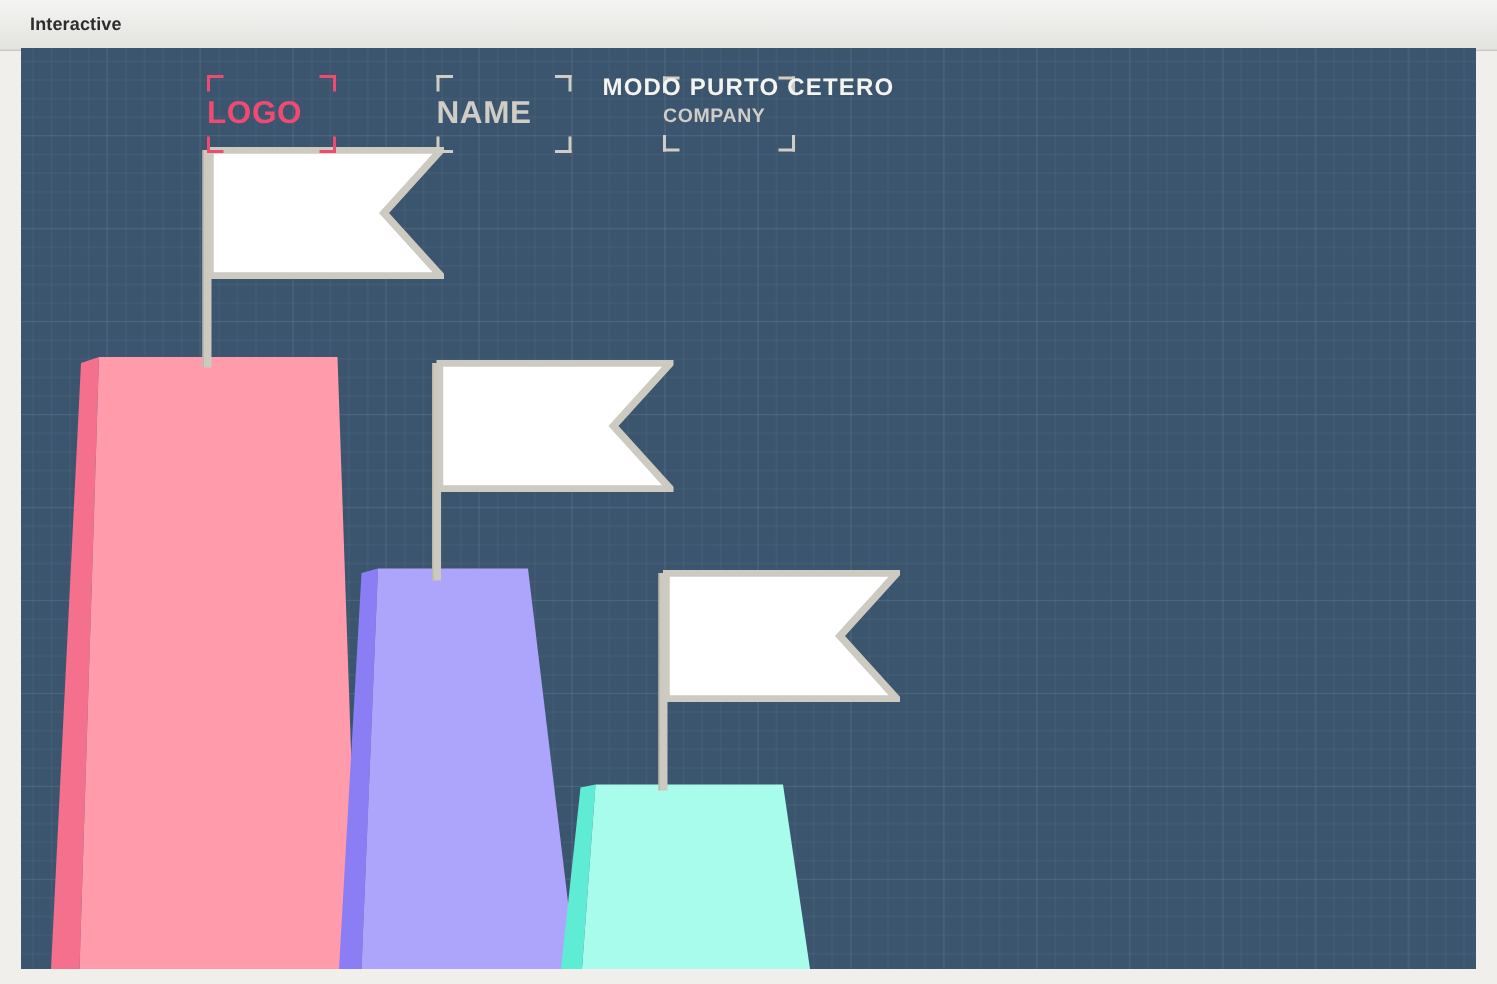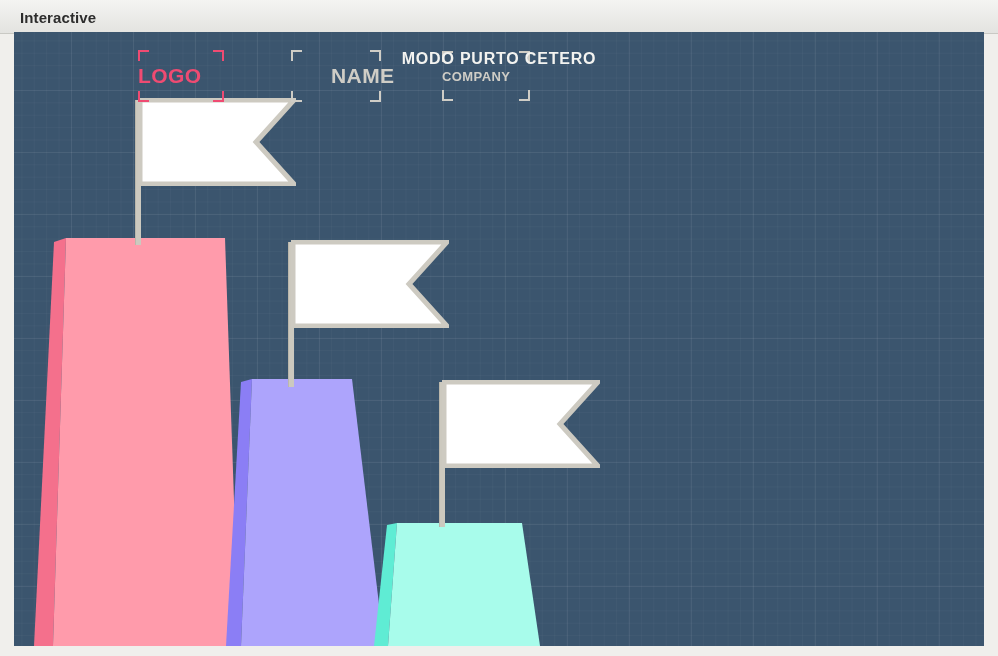--- a/index.html
+++ b/index.html
@@ -27,21 +27,21 @@
     height: 34px;
     background: linear-gradient(#f4f4f2, #e3e3e0);
     border-bottom: 1px solid #c9c9c4;
     box-sizing: border-box;
   }
   .tab {
     position: absolute;
     left: 8px;
     top: 5px;
     padding: 4px 12px 6px 12px;
-    font-size: 15px;
+    font-size: 12px;
     font-weight: bold;
     color: #2d2d2d;
     background: transparent;
     letter-spacing: 0.1px;
   }
 
   
   .canvas-wrap {
     position: absolute;
     left: 14px;
@@ -180,21 +180,21 @@
           <polygon points="2,2 156,2 118,44 156,86 2,86" fill="#ffffff" stroke="#cdcac1" stroke-width="5" stroke-linejoin="miter"></polygon>
         </svg>
       </div>
       <div class="flag-label" style="left:277px; width:122px;">
         <div class="brackets" style="width:90px; height:52px; color:#cfcdc6;">
           <span class="bk-tl"></span>
           <span class="bk-tr"></span>
           <span class="bk-bl"></span>
           <span class="bk-br"></span>
         </div>
-        <span style="color:#cfcdc6; font-size:21px; position:relative;margin-left:40px;">NAME</span>
+        <span style="color:#cfcdc6; font-size:21px; position:relative;">NAME</span>
       </div>
     </div>
 
     <div class="flag-group">
       <div class="pole" style="left:425px; top:350px; height:145px;"></div>
       <div class="flag" style="left:428px; top:348px; width:158px;">
         <svg width="158" height="88" viewBox="0 0 158 88">
           <polygon points="2,2 156,2 118,44 156,86 2,86" fill="#ffffff" stroke="#cdcac1" stroke-width="5" stroke-linejoin="miter"></polygon>
         </svg>
       </div>

